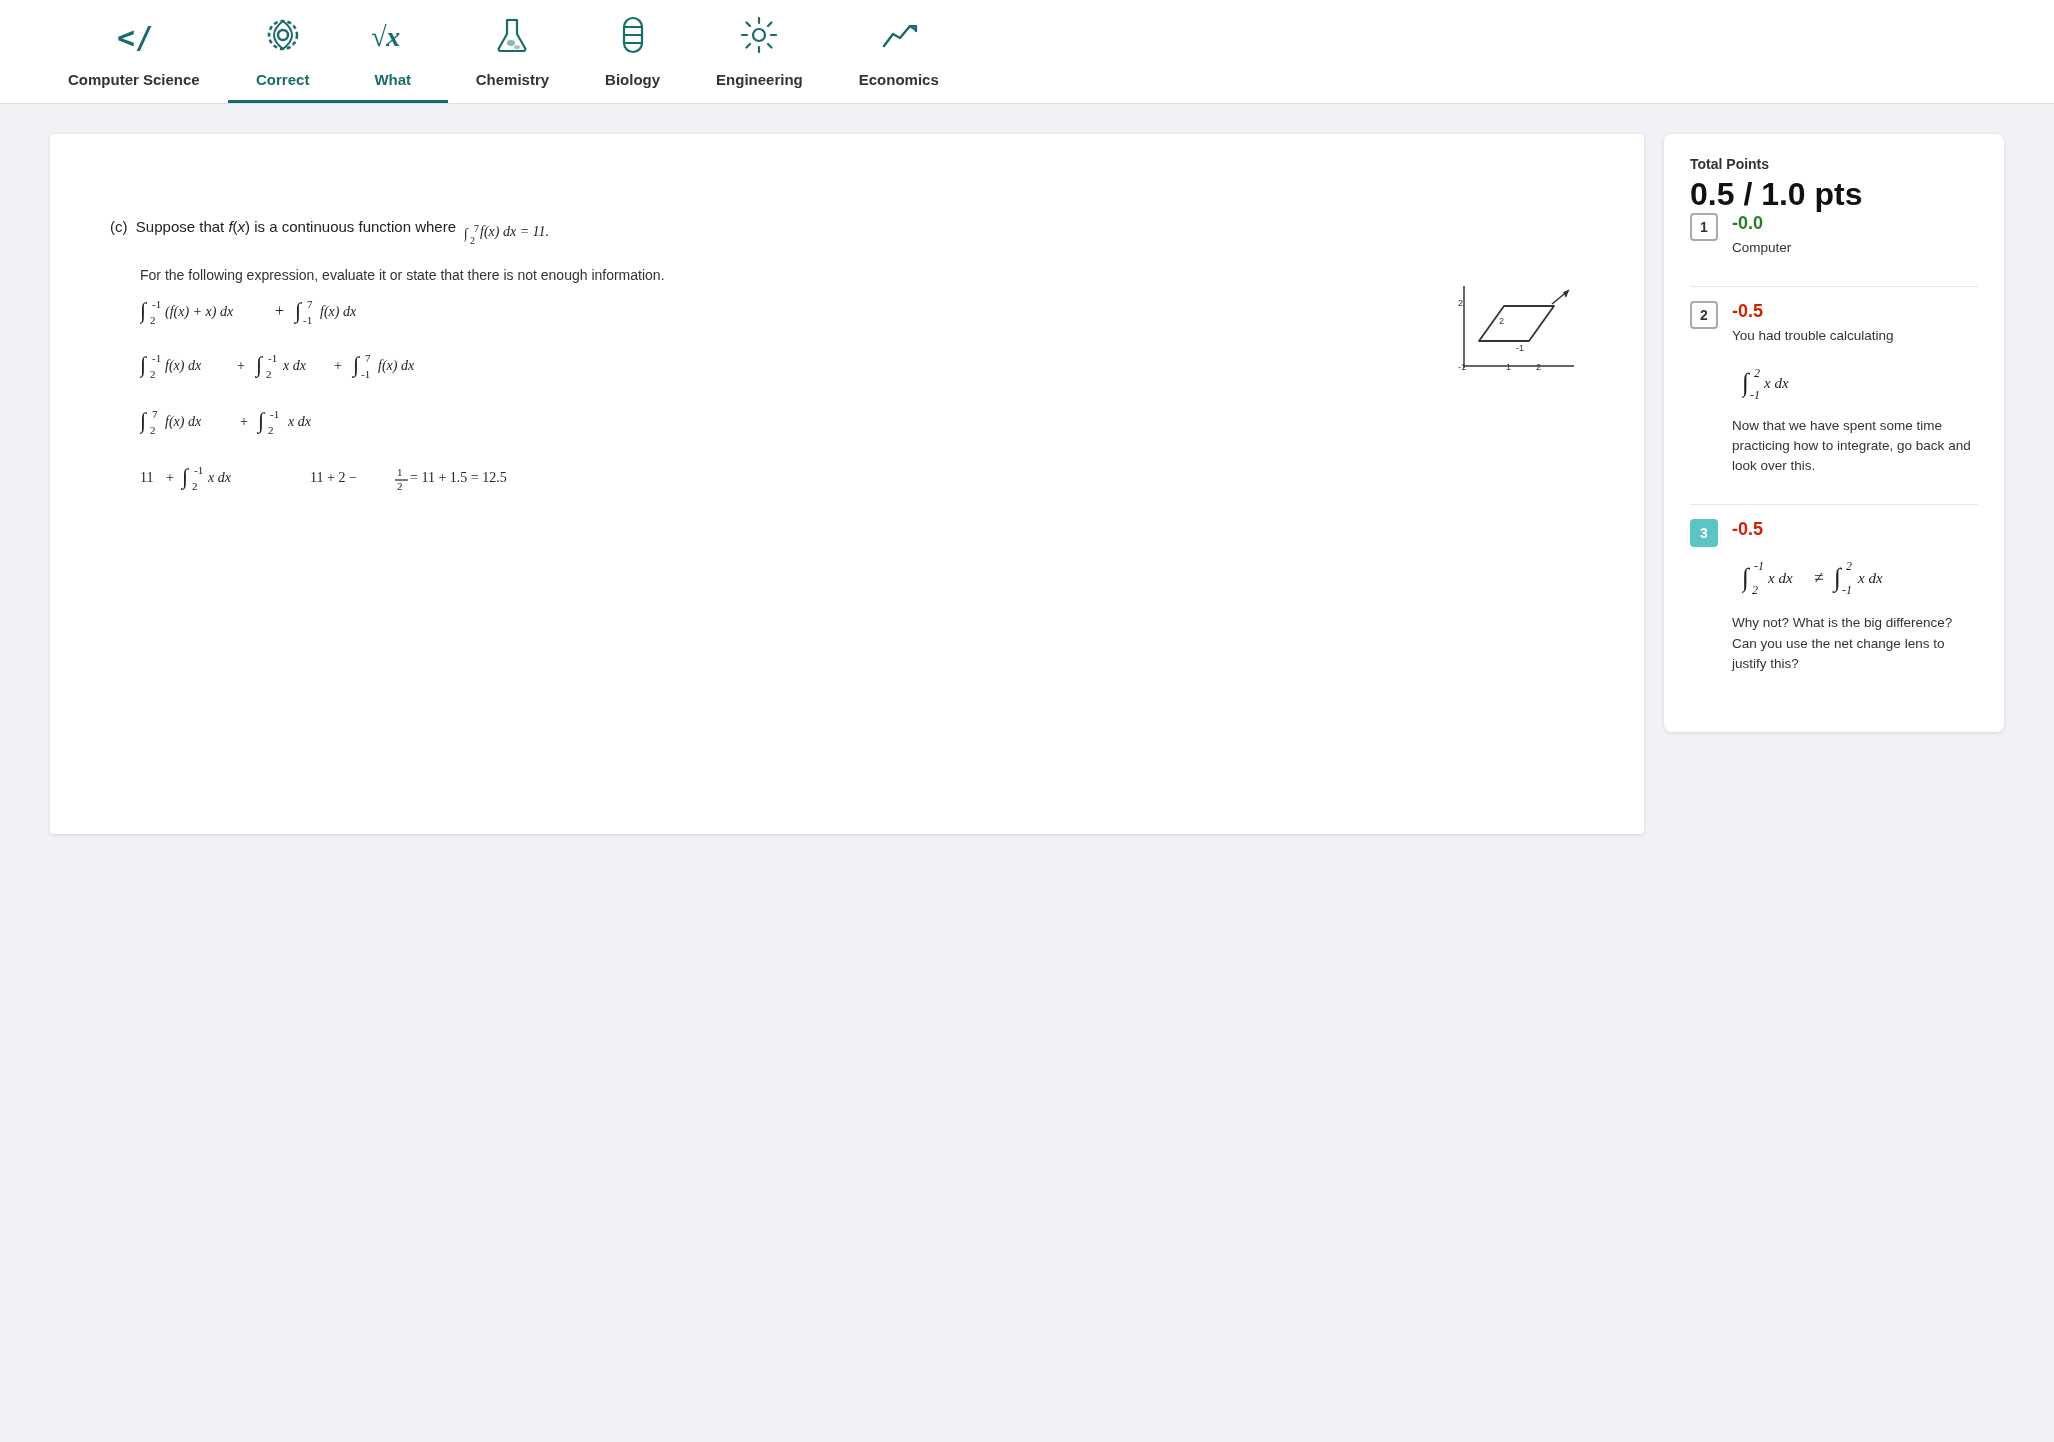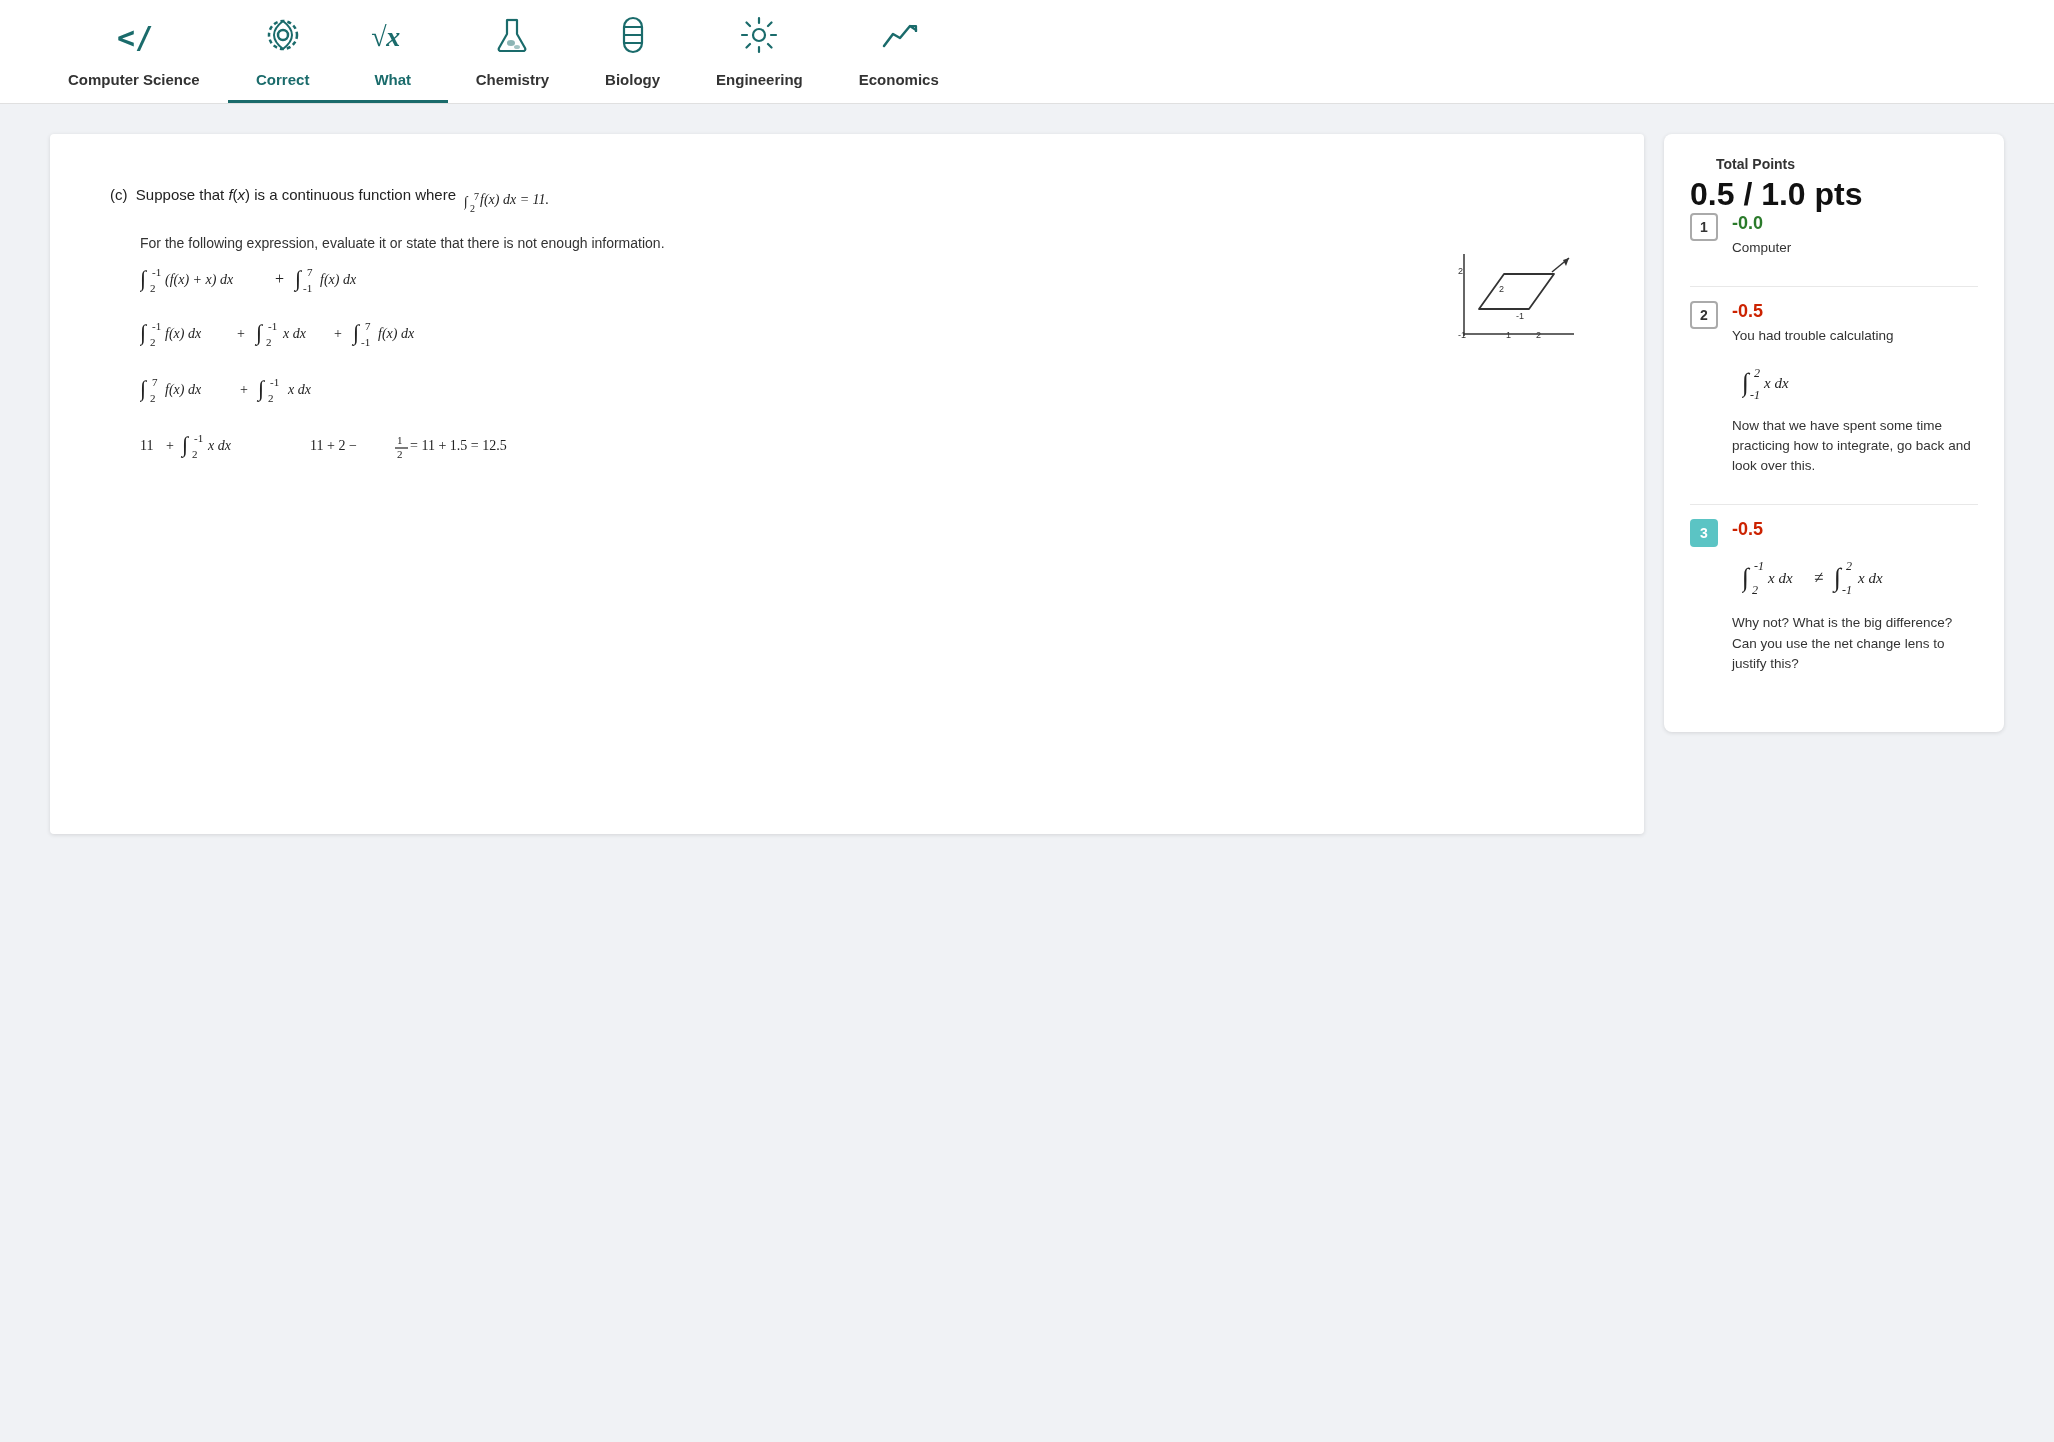--- a/index.html
+++ b/index.html
@@ -59,21 +59,21 @@
       padding: 30px 50px;
       align-items: flex-start;
     }
 
     
     .paper {
       background: #fff;
       border-radius: 4px;
       box-shadow: 0 1px 4px rgba(0,0,0,0.12);
       flex: 1;
-      padding: 44px 60px 80px;
+      padding: 76px 60px 80px;
       min-height: 700px;
     }
 
     .problem-text {
       font-size: 15px;
       color: #222;
       margin-bottom: 18px;
       line-height: 1.6;
     }
 
@@ -123,21 +123,20 @@
       width: 340px;
       padding: 22px 26px 30px;
       flex-shrink: 0;
     }
 
     .total-points-label {
       font-size: 14px;
       font-weight: 600;
       color: #333;
       margin-bottom: 4px;
-      margin-left: 26px;
     }
     .total-points-value {
       font-size: 32px;
       font-weight: 700;
       color: #111;
     }
 
     .rubric-item {
       display: flex;
       align-items: flex-start;

